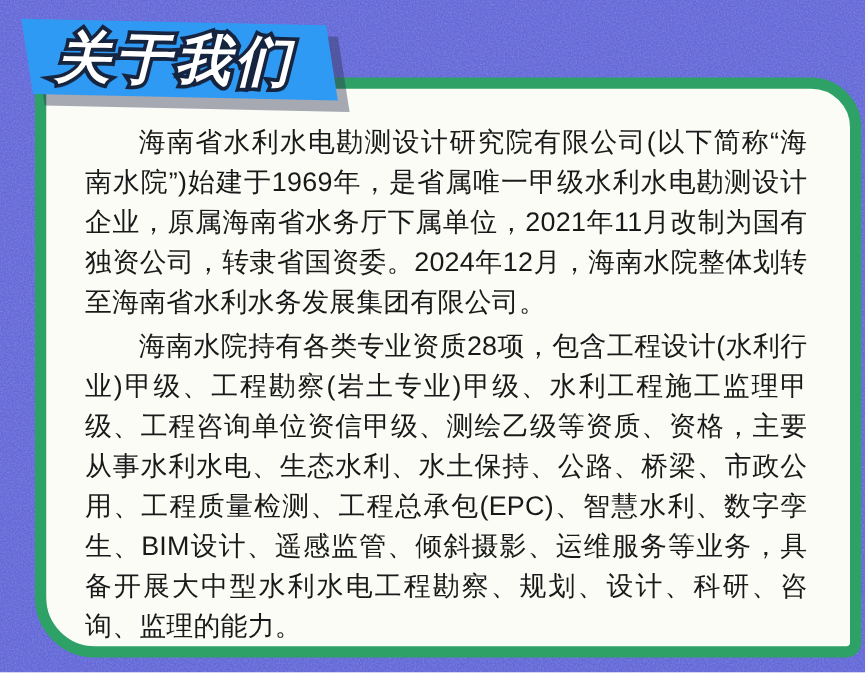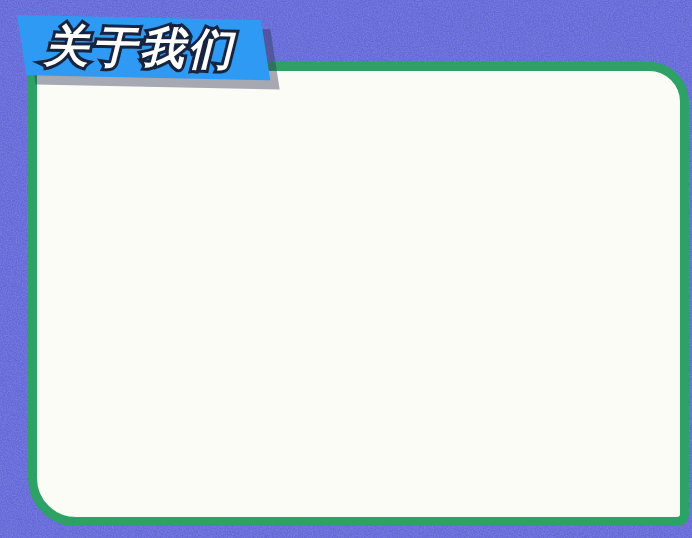--- a/index.html
+++ b/index.html
@@ -79,19 +79,21 @@
     </filter>
     <filter id="nLight" x="0" y="0" width="100%" height="100%">
       <feTurbulence type="fractalNoise" baseFrequency="0.8" numOctaves="2" seed="42" stitchTiles="stitch"></feTurbulence>
       <feColorMatrix type="matrix" values="0 0 0 0 0.66  0 0 0 0 0.68  0 0 0 0 1  0 0.9 0 0 -0.25"></feColorMatrix>
     </filter>
     <rect width="692" height="538" filter="url(#nDark)" opacity="0.45"></rect>
     <rect width="692" height="538" filter="url(#nLight)" opacity="0.4"></rect>
   </svg>
 
   <div class="content-card">
+    <p>海南省水利水电勘测设计研究院有限公司(以下简称“海南水院”)始建于1969年，是省属唯一甲级水利水电勘测设计企业，原属海南省水务厅下属单位，2021年11月改制为国有独资公司，转隶省国资委。2024年12月，海南水院整体划转至海南省水利水务发展集团有限公司。</p>
+    <p>海南水院持有各类专业资质28项，包含工程设计(水利行业)甲级、工程勘察(岩土专业)甲级、水利工程施工监理甲级、工程咨询单位资信甲级、测绘乙级等资质、资格，主要从事水利水电、生态水利、水土保持、公路、桥梁、市政公用、工程质量检测、工程总承包(EPC)、智慧水利、数字孪生、BIM设计、遥感监管、倾斜摄影、运维服务等业务，具备开展大中型水利水电工程勘察、规划、设计、科研、咨询、监理的能力。</p>
   </div>
 
   <div class="about-badge">
     <span class="badge-title">关于我们</span>
   </div>
 
 </div>
 
 </body></html>

